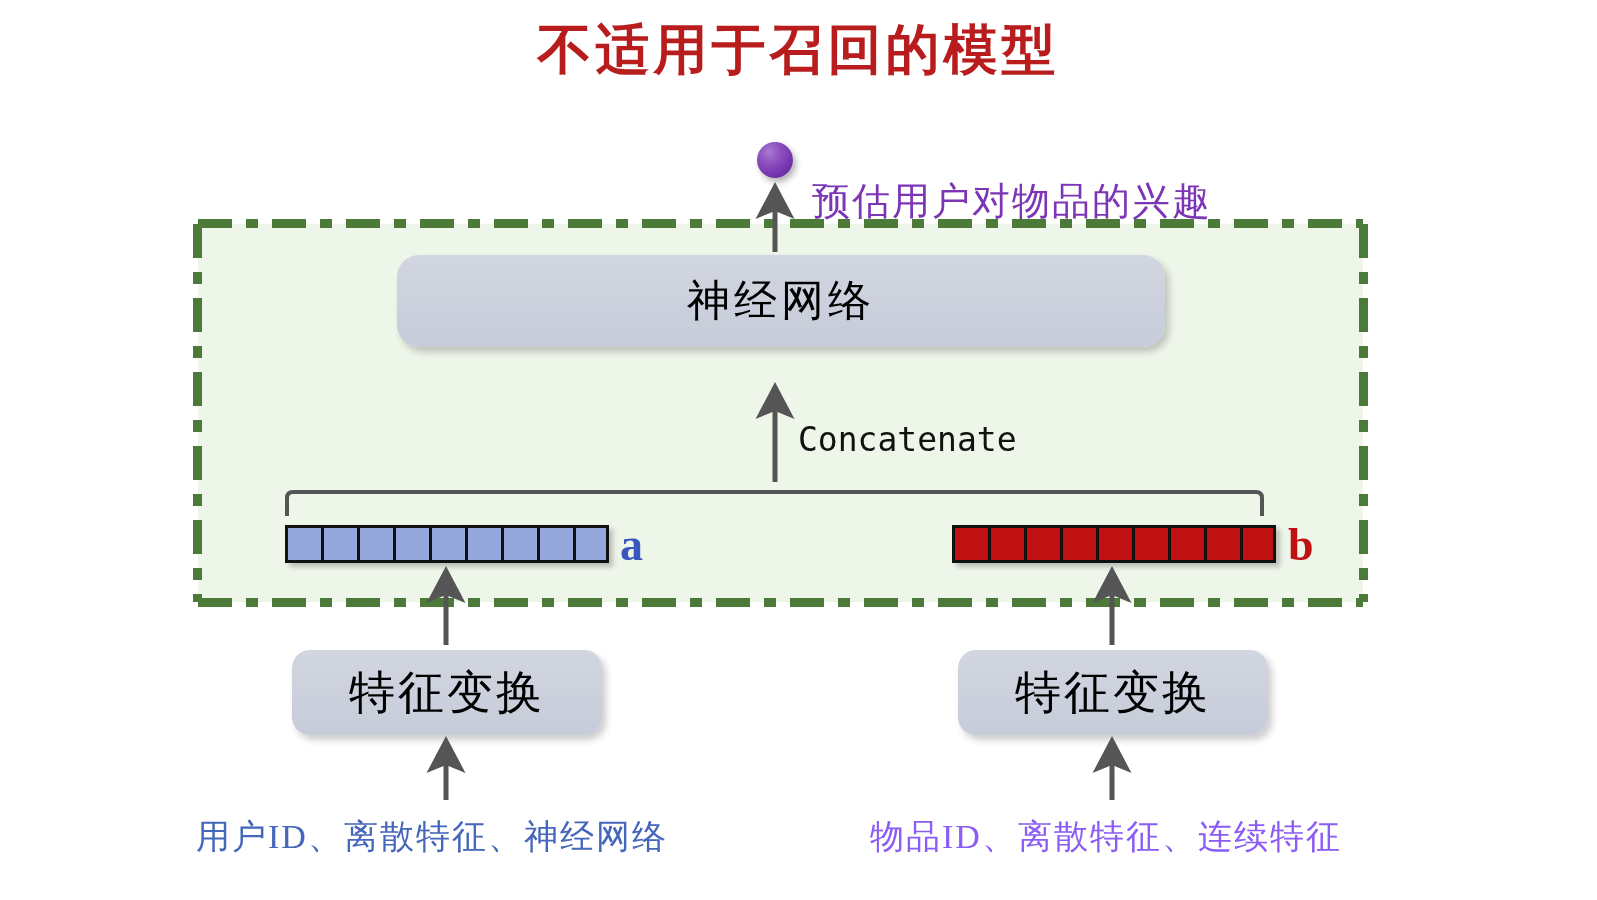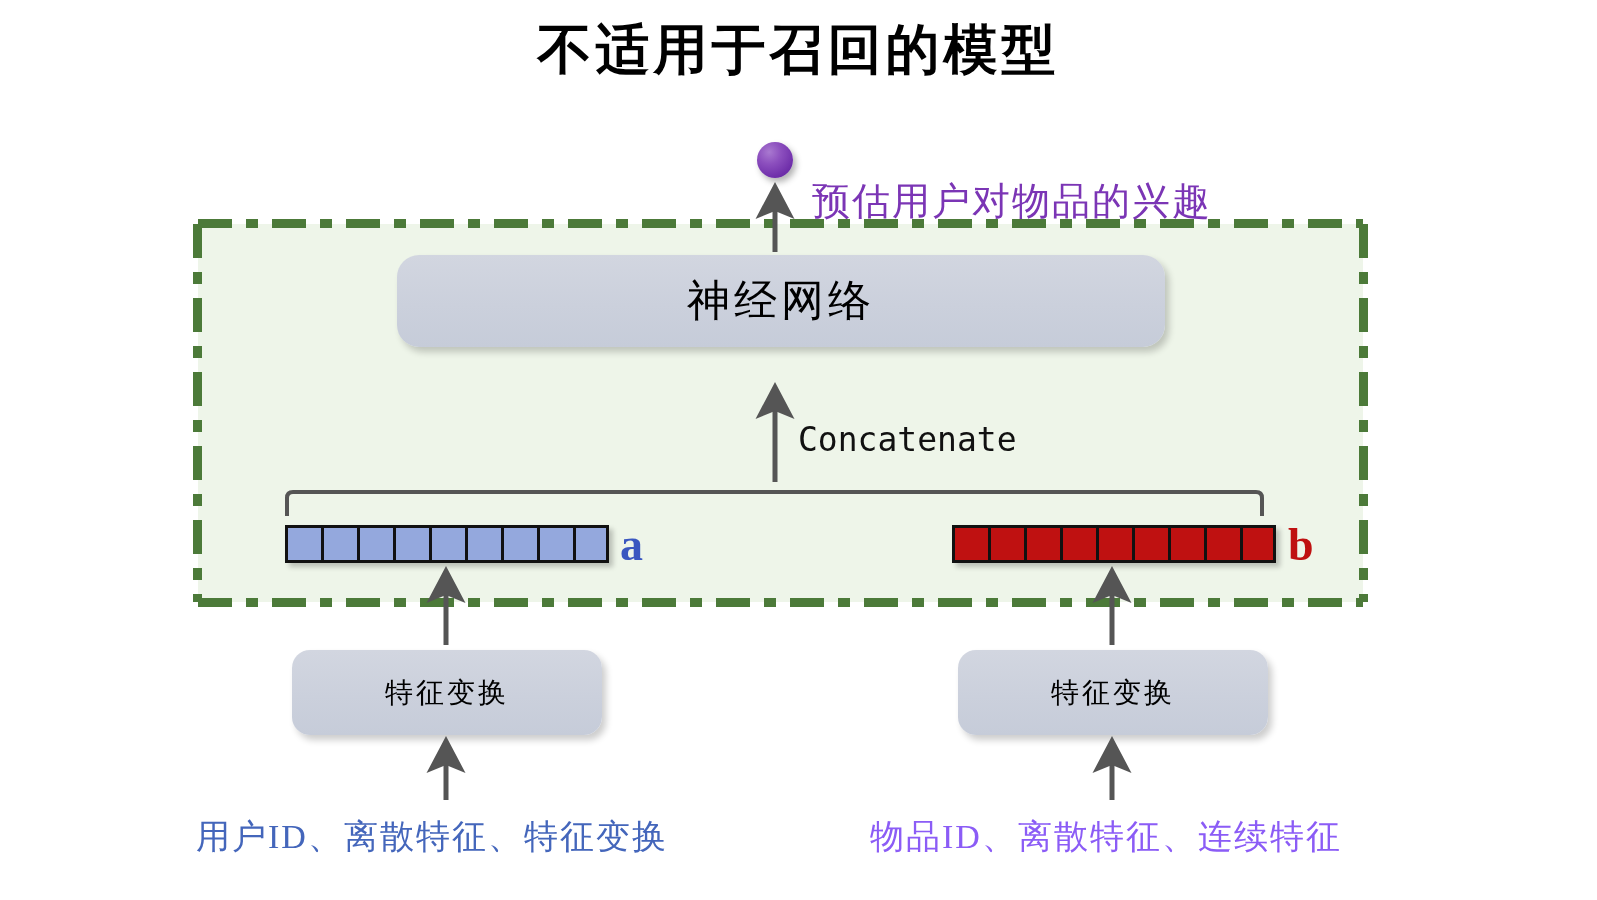--- a/index.html
+++ b/index.html
@@ -19,21 +19,21 @@
   
   #title {
     position: absolute;
     left: 0;
     top: 14px;
     width: 1597px;
     text-align: center;
     font-family: "Liberation Serif", "DejaVu Serif", serif;
     font-size: 54px;
     font-weight: bold;
-    color: #000000;
+    color: #b91c1c;
     letter-spacing: 4px;
     white-space: nowrap;
   }
 
   
   #output-sphere {
     position: absolute;
     left: 757px;
     top: 142px;
     width: 36px;
@@ -110,21 +110,21 @@
     top: 255px;
     width: 768px;
     height: 92px;
     font-size: 43px;
     letter-spacing: 4px;
   }
   .ft-box {
     top: 650px;
     width: 310px;
     height: 85px;
-    font-size: 28px;
+    font-size: 46px;
     letter-spacing: 3px;
     border-radius: 18px;
   }
   #ft-left  { left: 292px; }
   #ft-right { left: 958px; }
 
   
   #concat-label {
     position: absolute;
     left: 798px;
@@ -246,21 +246,21 @@
   </div>
   <div class="vec-label" id="vec-b-label">b</div>
 
   <div class="gray-box ft-box" id="ft-left">
     <span>特征变换</span>
   </div>
   <div class="gray-box ft-box" id="ft-right">
     <span>特征变换</span>
   </div>
 
-  <div class="feat-text" id="feat-left">用户ID、离散特征、特征变换</div>
+  <div class="feat-text" id="feat-left">用户ID、离散特征、神经网络</div>
   <div class="feat-text" id="feat-right">物品ID、离散特征、连续特征</div>
 
   <svg id="arrows" viewBox="0 0 1597 900">
     <defs>
       <marker id="ah" markerWidth="9" markerHeight="9" refX="6.2" refY="4.5" orient="auto" markerUnits="strokeWidth">
         <path d="M 0,0.6 L 7.4,4.5 L 0,8.4 L 1.6,4.5 Z" fill="#555555"></path>
       </marker>
     </defs>
 
     <line x1="775" y1="252" x2="775" y2="188" stroke="#555555" stroke-width="5" marker-end="url(#ah)"></line>

